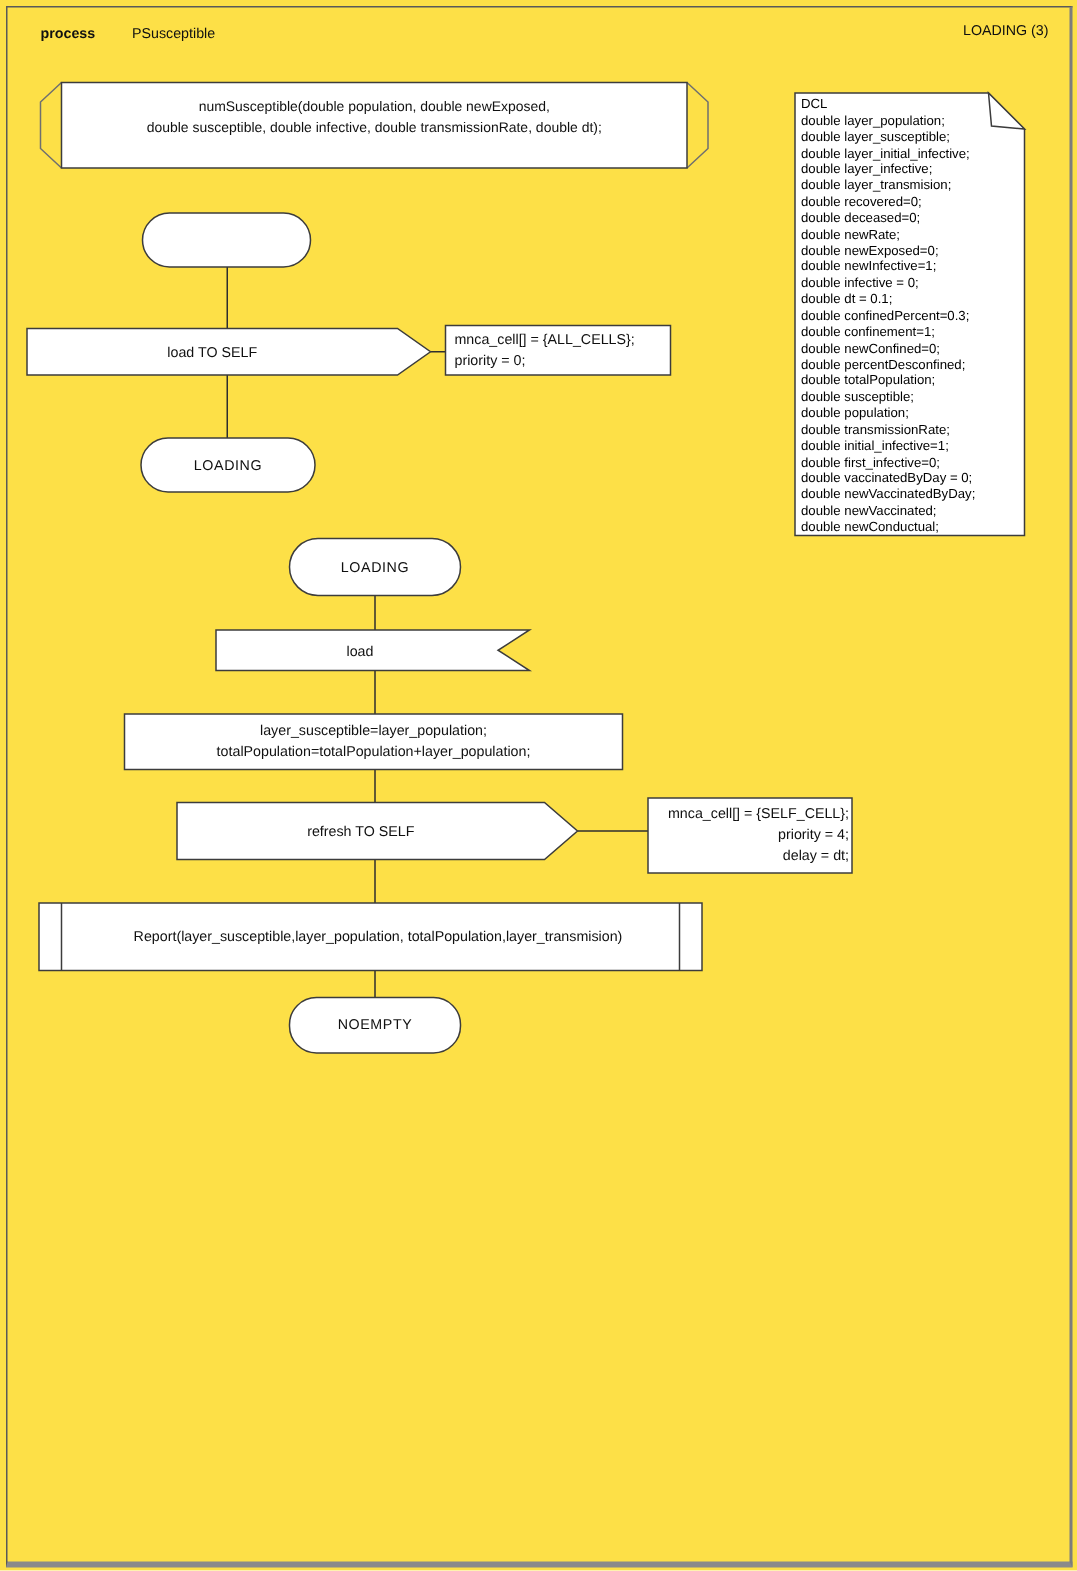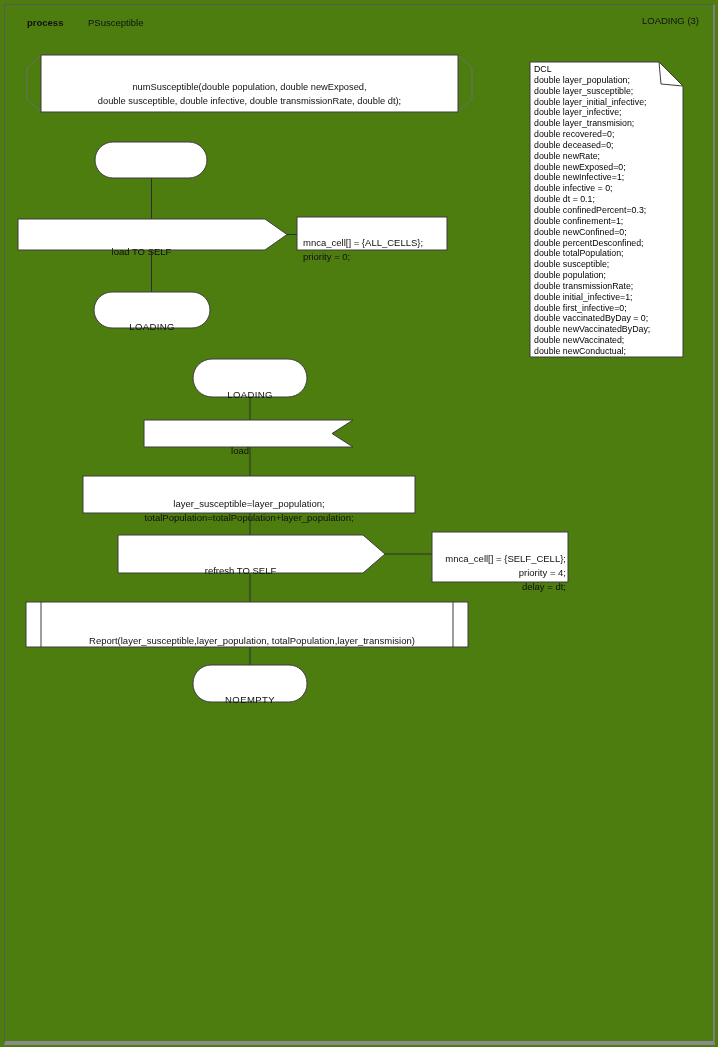--- a/index.html
+++ b/index.html
@@ -1,32 +1,32 @@
 <!DOCTYPE html>
 <html><head>
 <meta charset="utf-8">
 <style>
   html,body { margin:0; padding:0; background:#ffffff; }
   #page {
     position:relative; width:718px; height:1047px;
-    background:#4d7c0f; color:#111;
+    background:#fde047; color:#111;
     font-family:"Liberation Sans", sans-serif;
     overflow:hidden;
   }
   .frame {
     position:absolute; left:4px; top:4px; right:3px; bottom:2px;
     border:1px solid #595959;
     border-right:2px solid #7d7d7d;
     border-bottom:4px solid #8a8a8a;
     pointer-events:none;
   }
   svg.canvas { position:absolute; left:0; top:0; }
   .lbl {
     position:absolute; font-size:9.5px; line-height:13.5px;
-    white-space:pre-line; color:#101010;margin-top:16px;
+    white-space:pre-line; color:#101010;
   }
   .center { text-align:center; }
   .hdr-kind { position:absolute; left:27px; top:17px; font-size:9.5px; font-weight:bold; }
   .hdr-name { position:absolute; left:88px; top:17px; font-size:9.5px;text-align:right; }
   .hdr-page { position:absolute; right:19px; top:15px; font-size:9.5px; }
   .dcl-text {
     position:absolute; left:534px; top:64px; width:146px;
     font-size:8.8px; line-height:10.85px; white-space:pre-line; color:#000;
   }
 </style>

